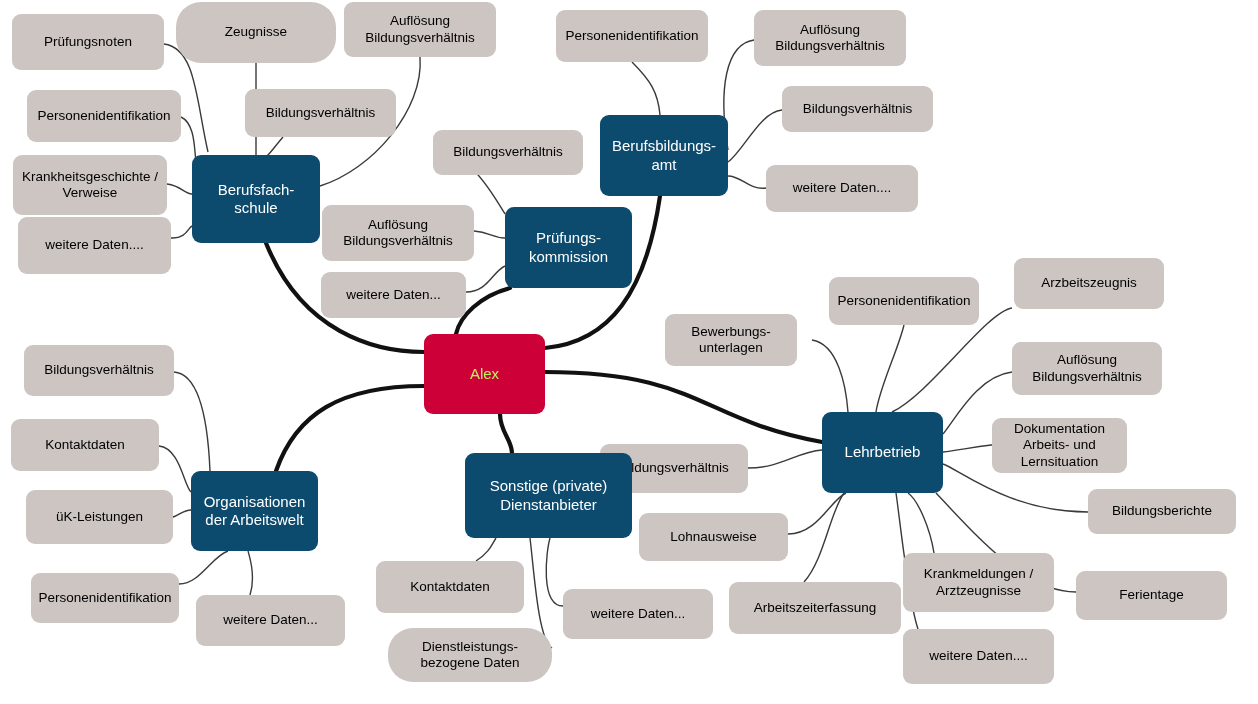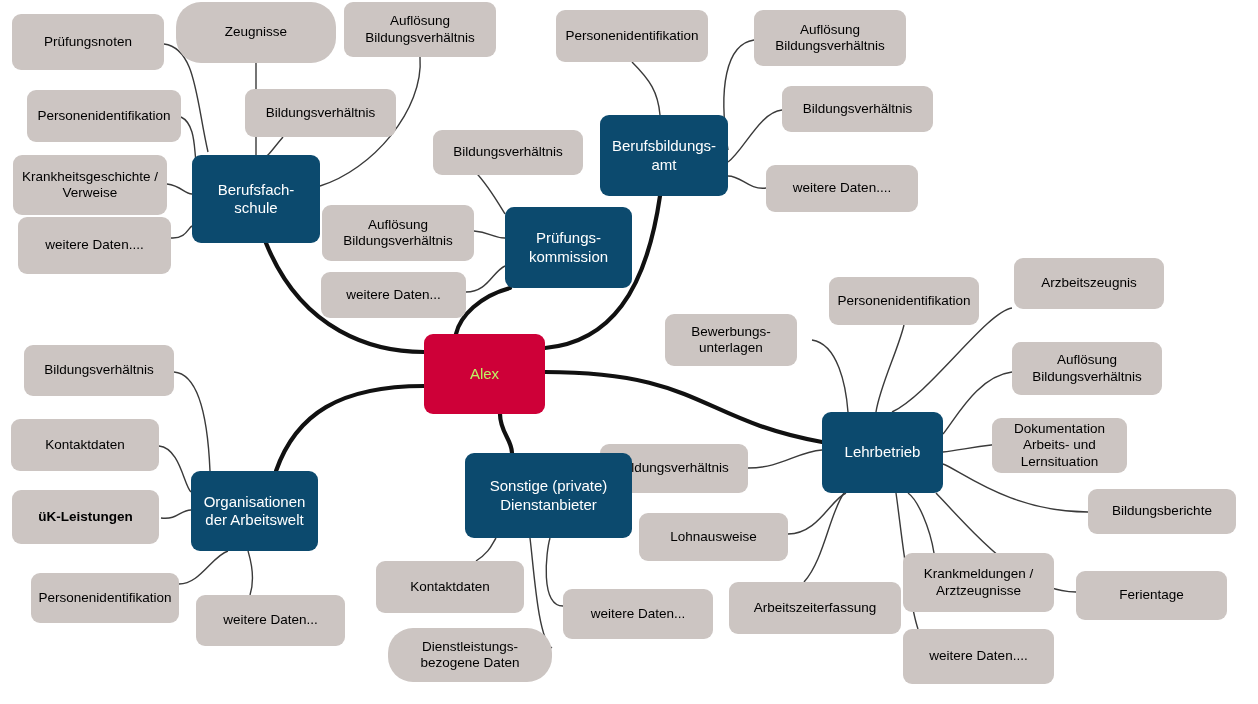--- a/index.html
+++ b/index.html
@@ -151,21 +151,21 @@
       </div>
       <div class="node leaf" style="left: 1076px; top: 571px; width: 151px; height: 49px;">
         <span>Ferientage</span>
       </div>
       <div class="node leaf" style="left: 24px; top: 345px; width: 150px; height: 51px;">
         <span>Bildungsverhältnis</span>
       </div>
       <div class="node leaf" style="left: 11px; top: 419px; width: 148px; height: 52px;">
         <span>Kontaktdaten</span>
       </div>
-      <div class="node leaf" style="left: 12px; top: 490px; width: 147px; height: 54px; font-weight: bold;">
+      <div class="node leaf" style="left: 26px; top: 490px; width: 147px; height: 54px;">
         <span>üK-Leistungen</span>
       </div>
       <div class="node leaf" style="left: 31px; top: 573px; width: 148px; height: 50px;">
         <span>Personenidentifikation</span>
       </div>
       <div class="node leaf" style="left: 196px; top: 595px; width: 149px; height: 51px;">
         <span>weitere Daten...</span>
       </div>
       <div class="node leaf" style="left: 376px; top: 561px; width: 148px; height: 52px;">
         <span>Kontaktdaten</span>

